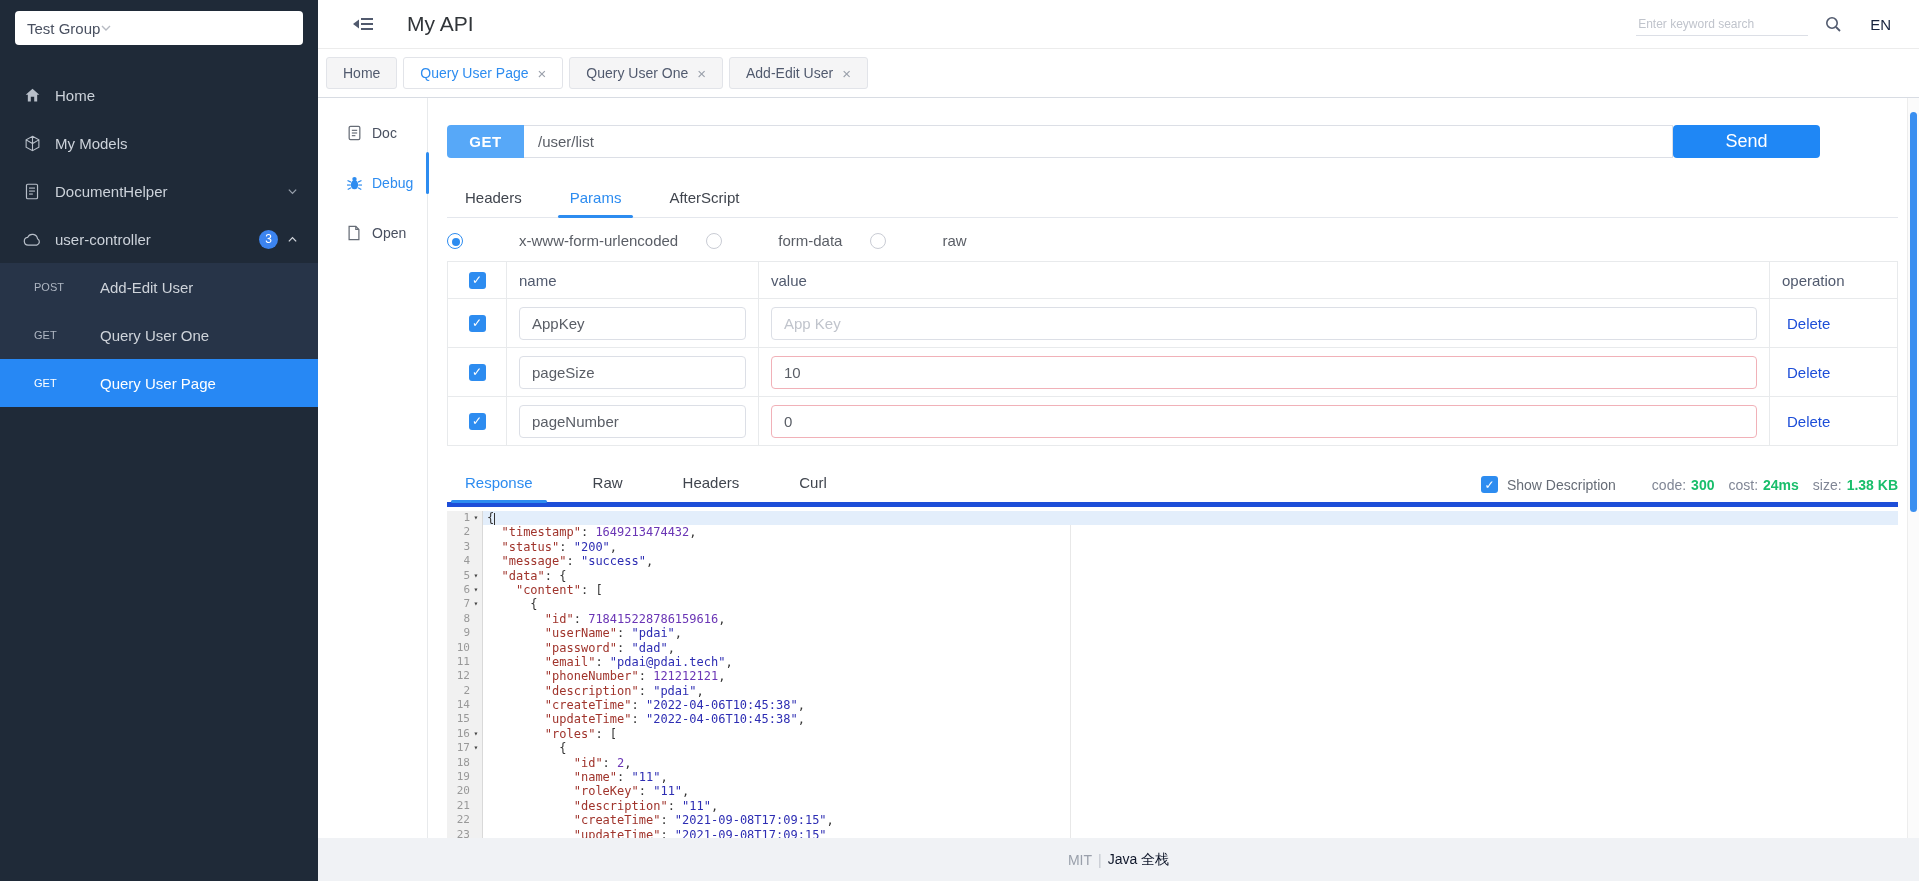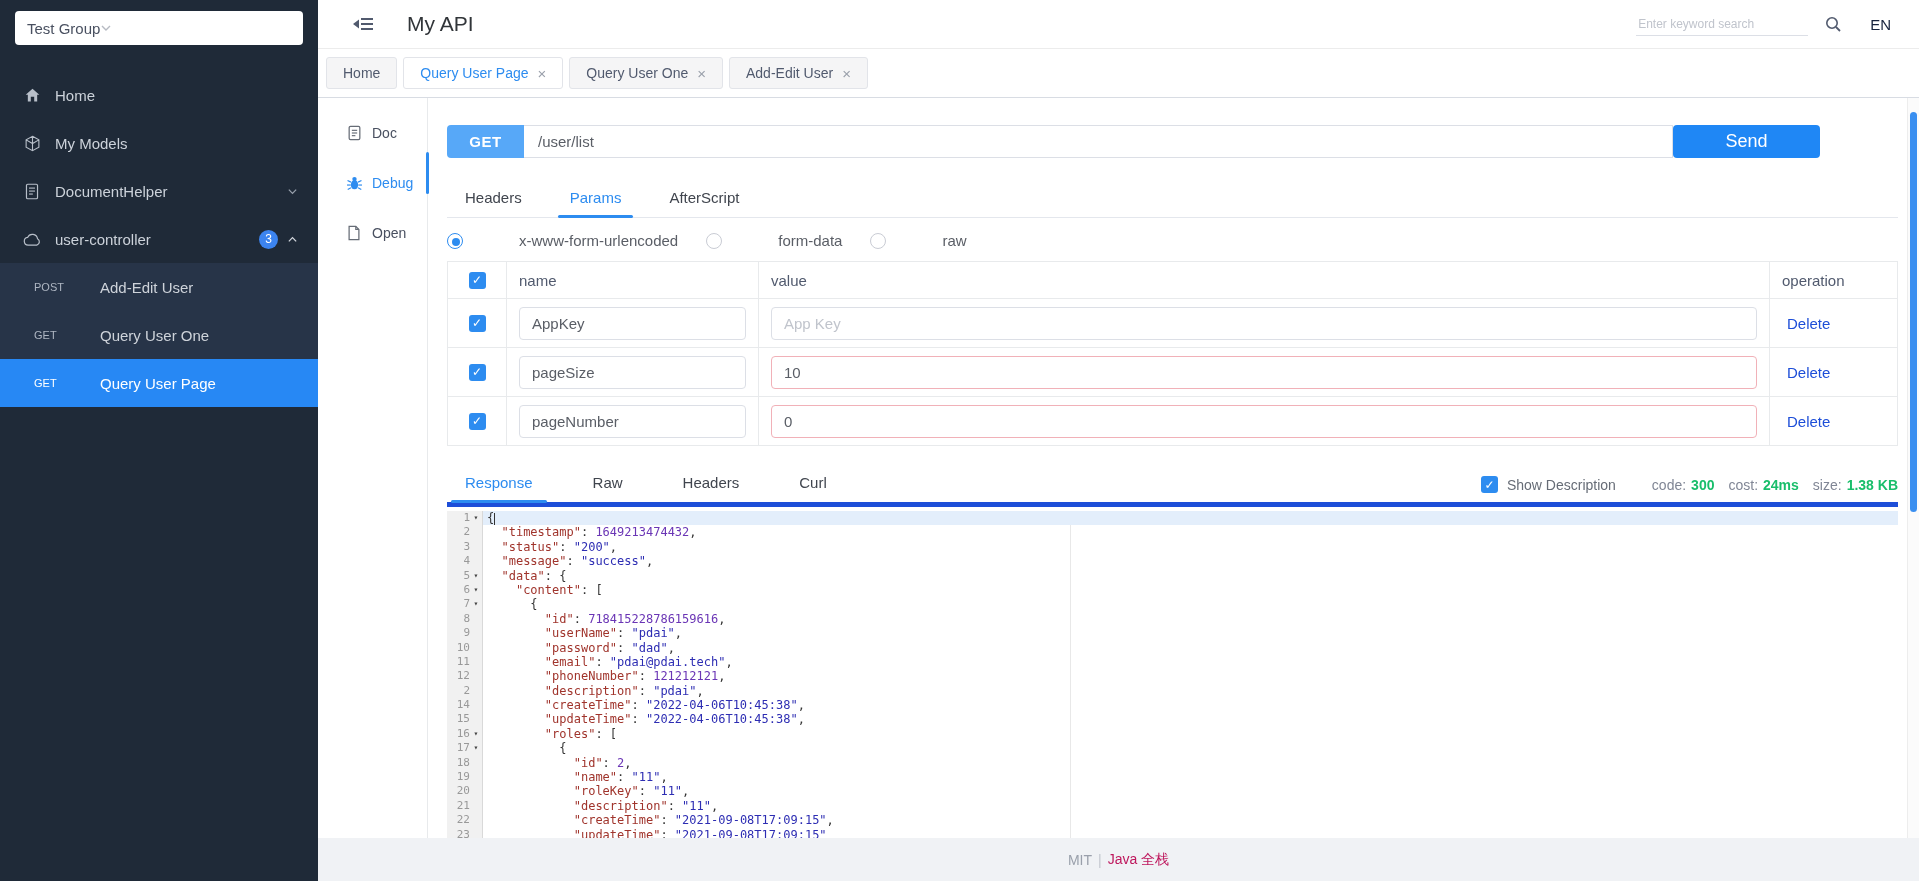--- a/index.html
+++ b/index.html
@@ -118,21 +118,21 @@
   .cl{height:14.4px;white-space:pre;position:relative;padding-left:4px;color:#333;}
   .cl.active{background:#e3eefb;}
   .tk-k{color:#a0342c;}
   .tk-s{color:#2d2db3;}
   .tk-n{color:#6a35b5;}
   .tk-p{color:#333;}
   .cursor{display:inline-block;width:1px;height:12px;background:#333;vertical-align:text-bottom;}
 
   .footer{height:43px;background:#f0f2f5;display:flex;align-items:center;justify-content:center;
        font-size:14px;color:#9aa0ab;flex:none;}
-  .footer .flink{color:#be185d;cursor:pointer;}
+  .footer .flink{color:#0f172a;cursor:pointer;}
   .footer .fdiv{margin:0 6px;color:#c3c7ce;}
 
   
   .page-scrollbar{position:absolute;right:0;top:98px;bottom:43px;width:12px;background:#fbfbfb;border-left:1px solid #ededed;}
   .page-scrollbar .thumb{position:absolute;left:2px;right:2px;top:14px;height:400px;background:#3a8ff0;border-radius:5px;cursor:pointer;}
 
   svg{display:block;}
 </style>
 </head>
 <body>

